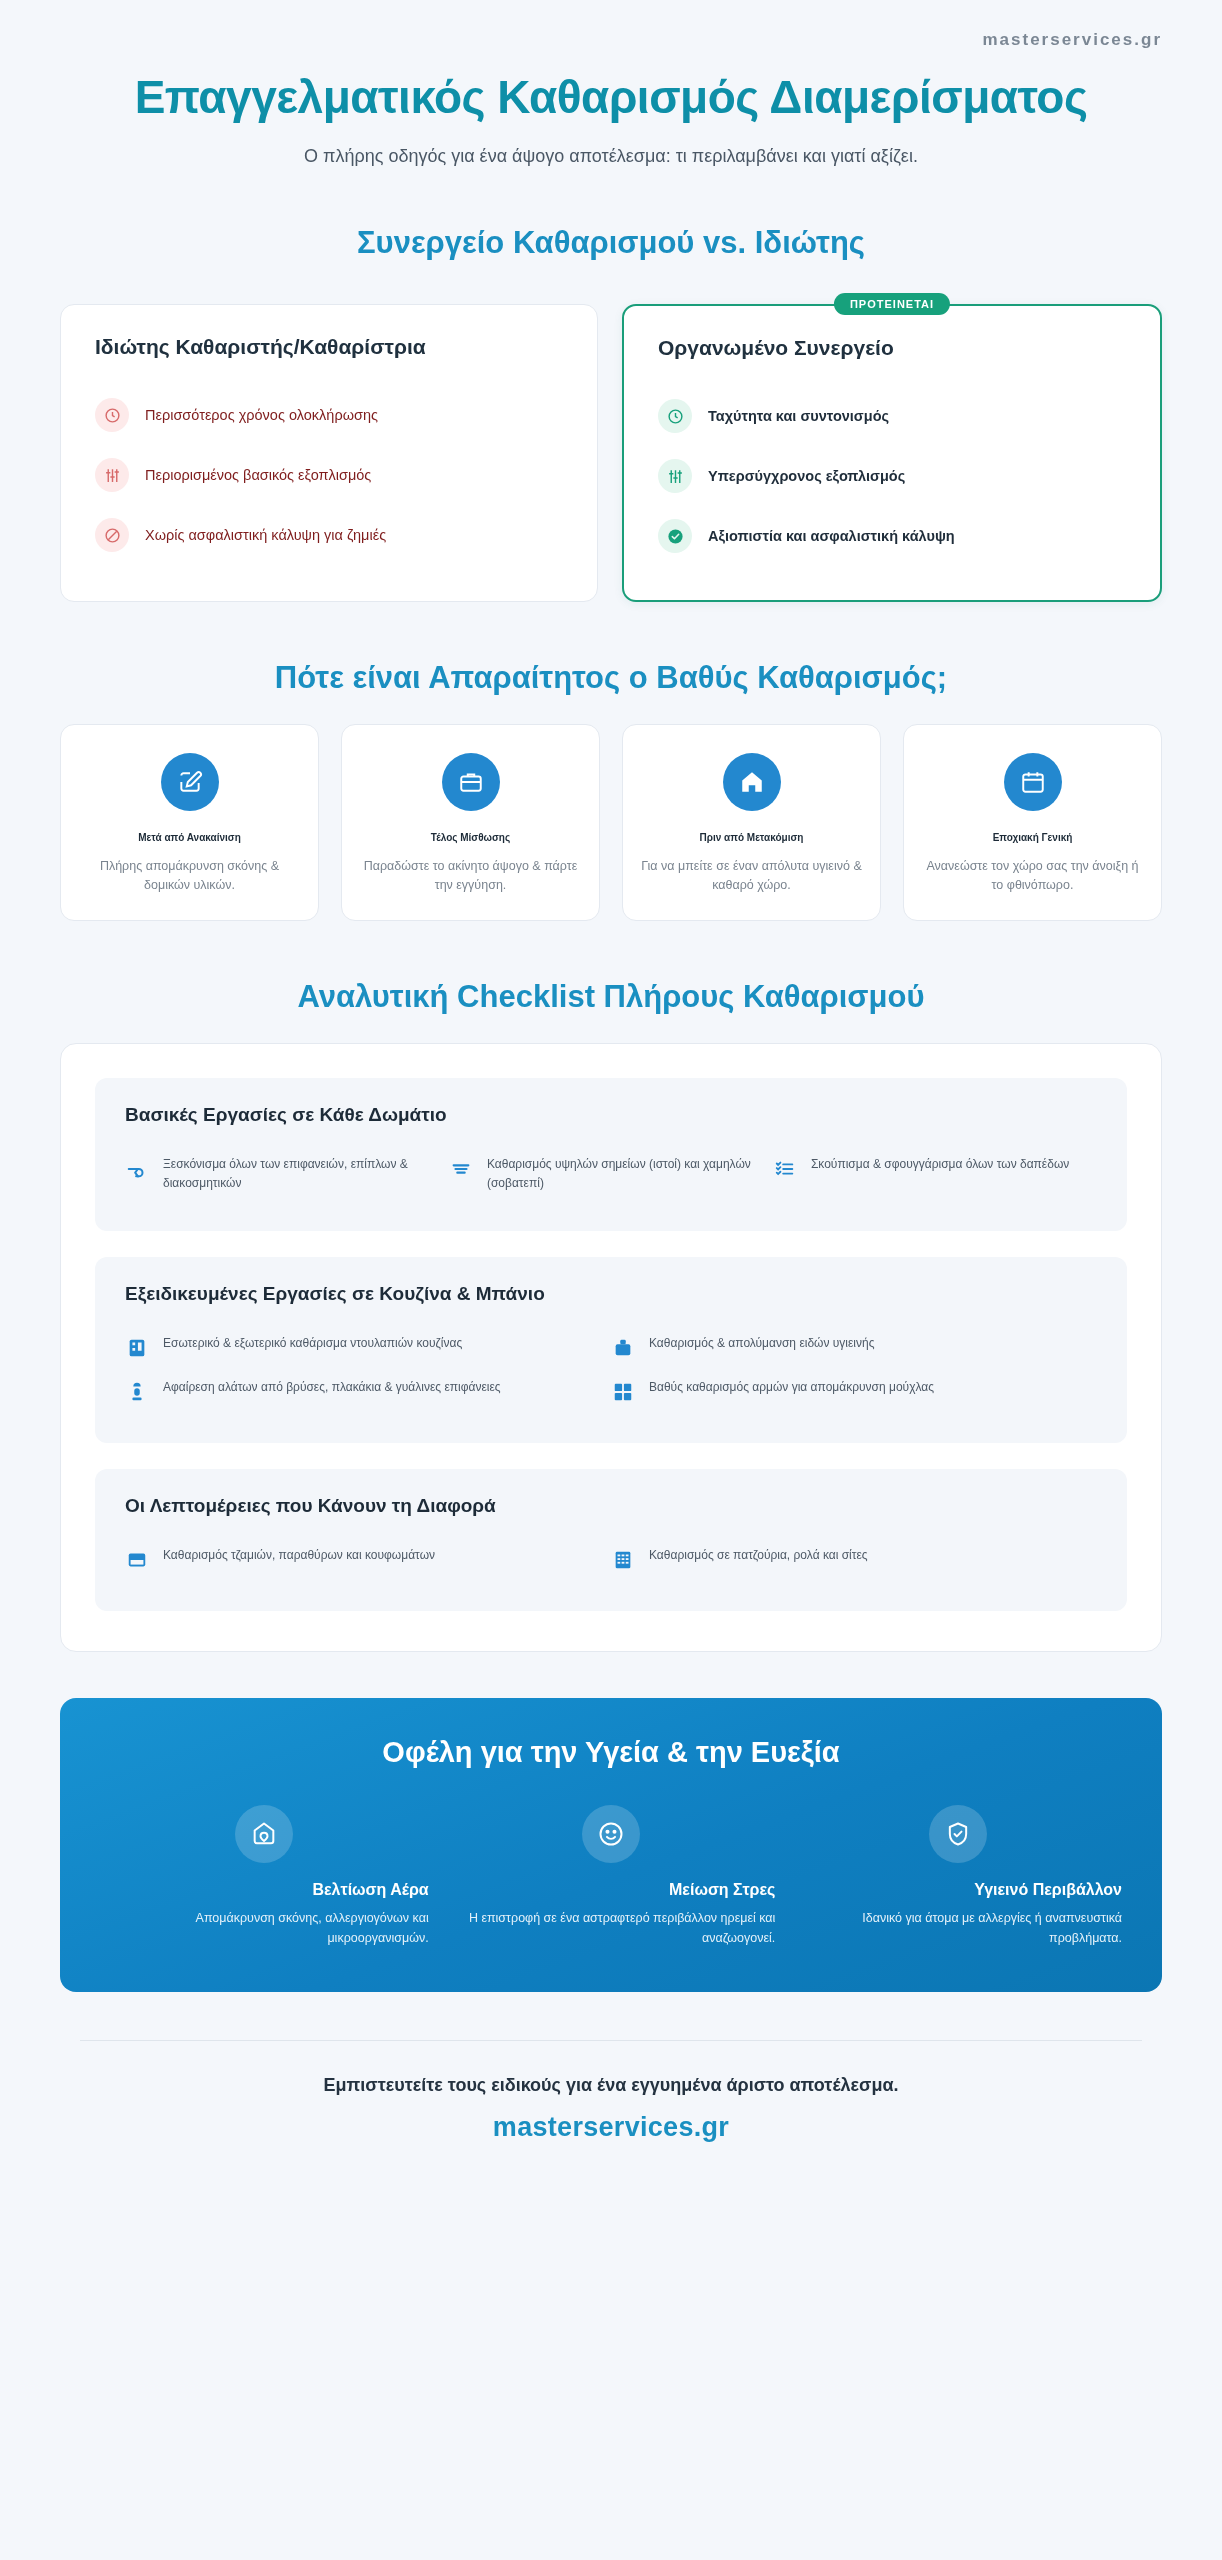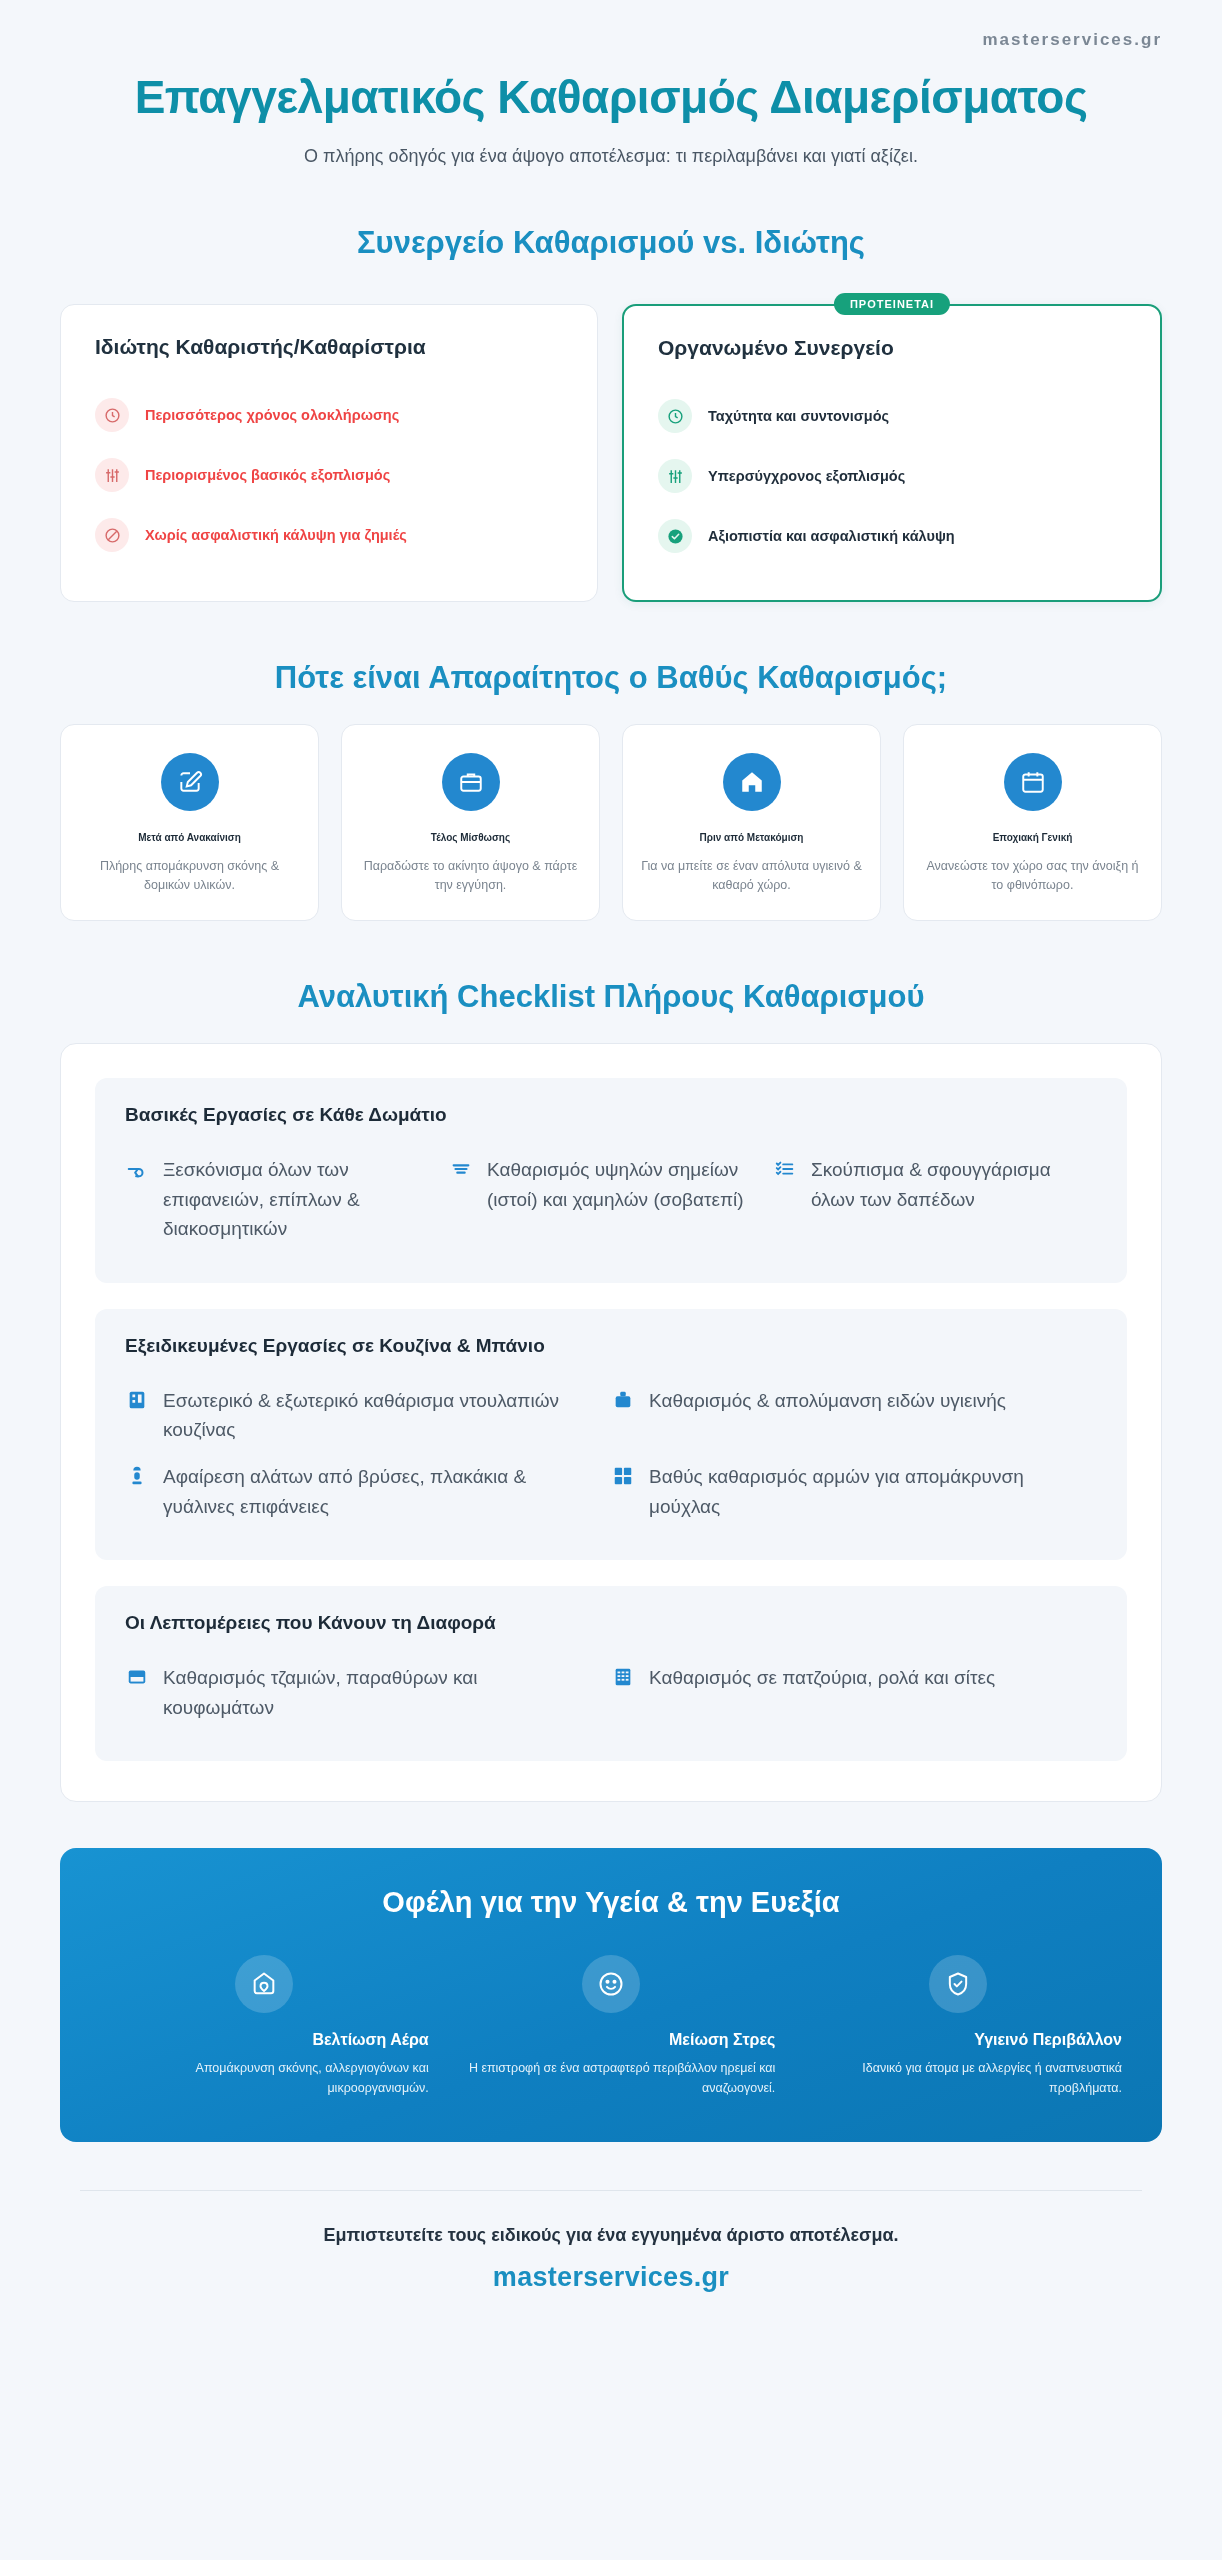--- a/index.html
+++ b/index.html
@@ -94,21 +94,21 @@
     padding: 13px 0;
   }
   .ic {
     width: 34px; height: 34px;
     border-radius: 50%;
     display: flex; align-items: center; justify-content: center;
     flex: none;
   }
   .ic.red { background: #fdeaea; color: #d76a6a; }
   .ic.green { background: #e5f6ef; color: #17a17c; }
-  .cmp-text { font-size: 14.5px; color: #ef4444; font-weight: bold; }
+  .cmp-text { font-size: 14.5px; color: #7f1d1d; }
   .cmp-text.strong { color: #1f2d3a; font-weight: bold; }
   
   .when-grid {
     display: flex;
     gap: 22px;
   }
   .when-card {
     flex: 1;
     background: #fff;
     border: 1px solid #e4e9f0;
@@ -166,21 +166,21 @@
     padding: 9px 22px 9px 0;
   }
   .cl-ic {
     width: 24px; height: 24px;
     color: #2388cf;
     flex: none;
     margin-top: 2px;
     display: flex; align-items: center; justify-content: center;
   }
   .cl-txt {
-    font-size: 19px;
+    font-size: 12px;
     color: #4d5966;
     line-height: 1.55;
   }
   
   .benefits {
     margin-top: 46px;
     border-radius: 16px;
     padding: 38px 40px 44px 40px;
     background: linear-gradient(160deg, #1893d2 0%, #0f7fc1 55%, #0b76b3 100%);
     color: #fff;

